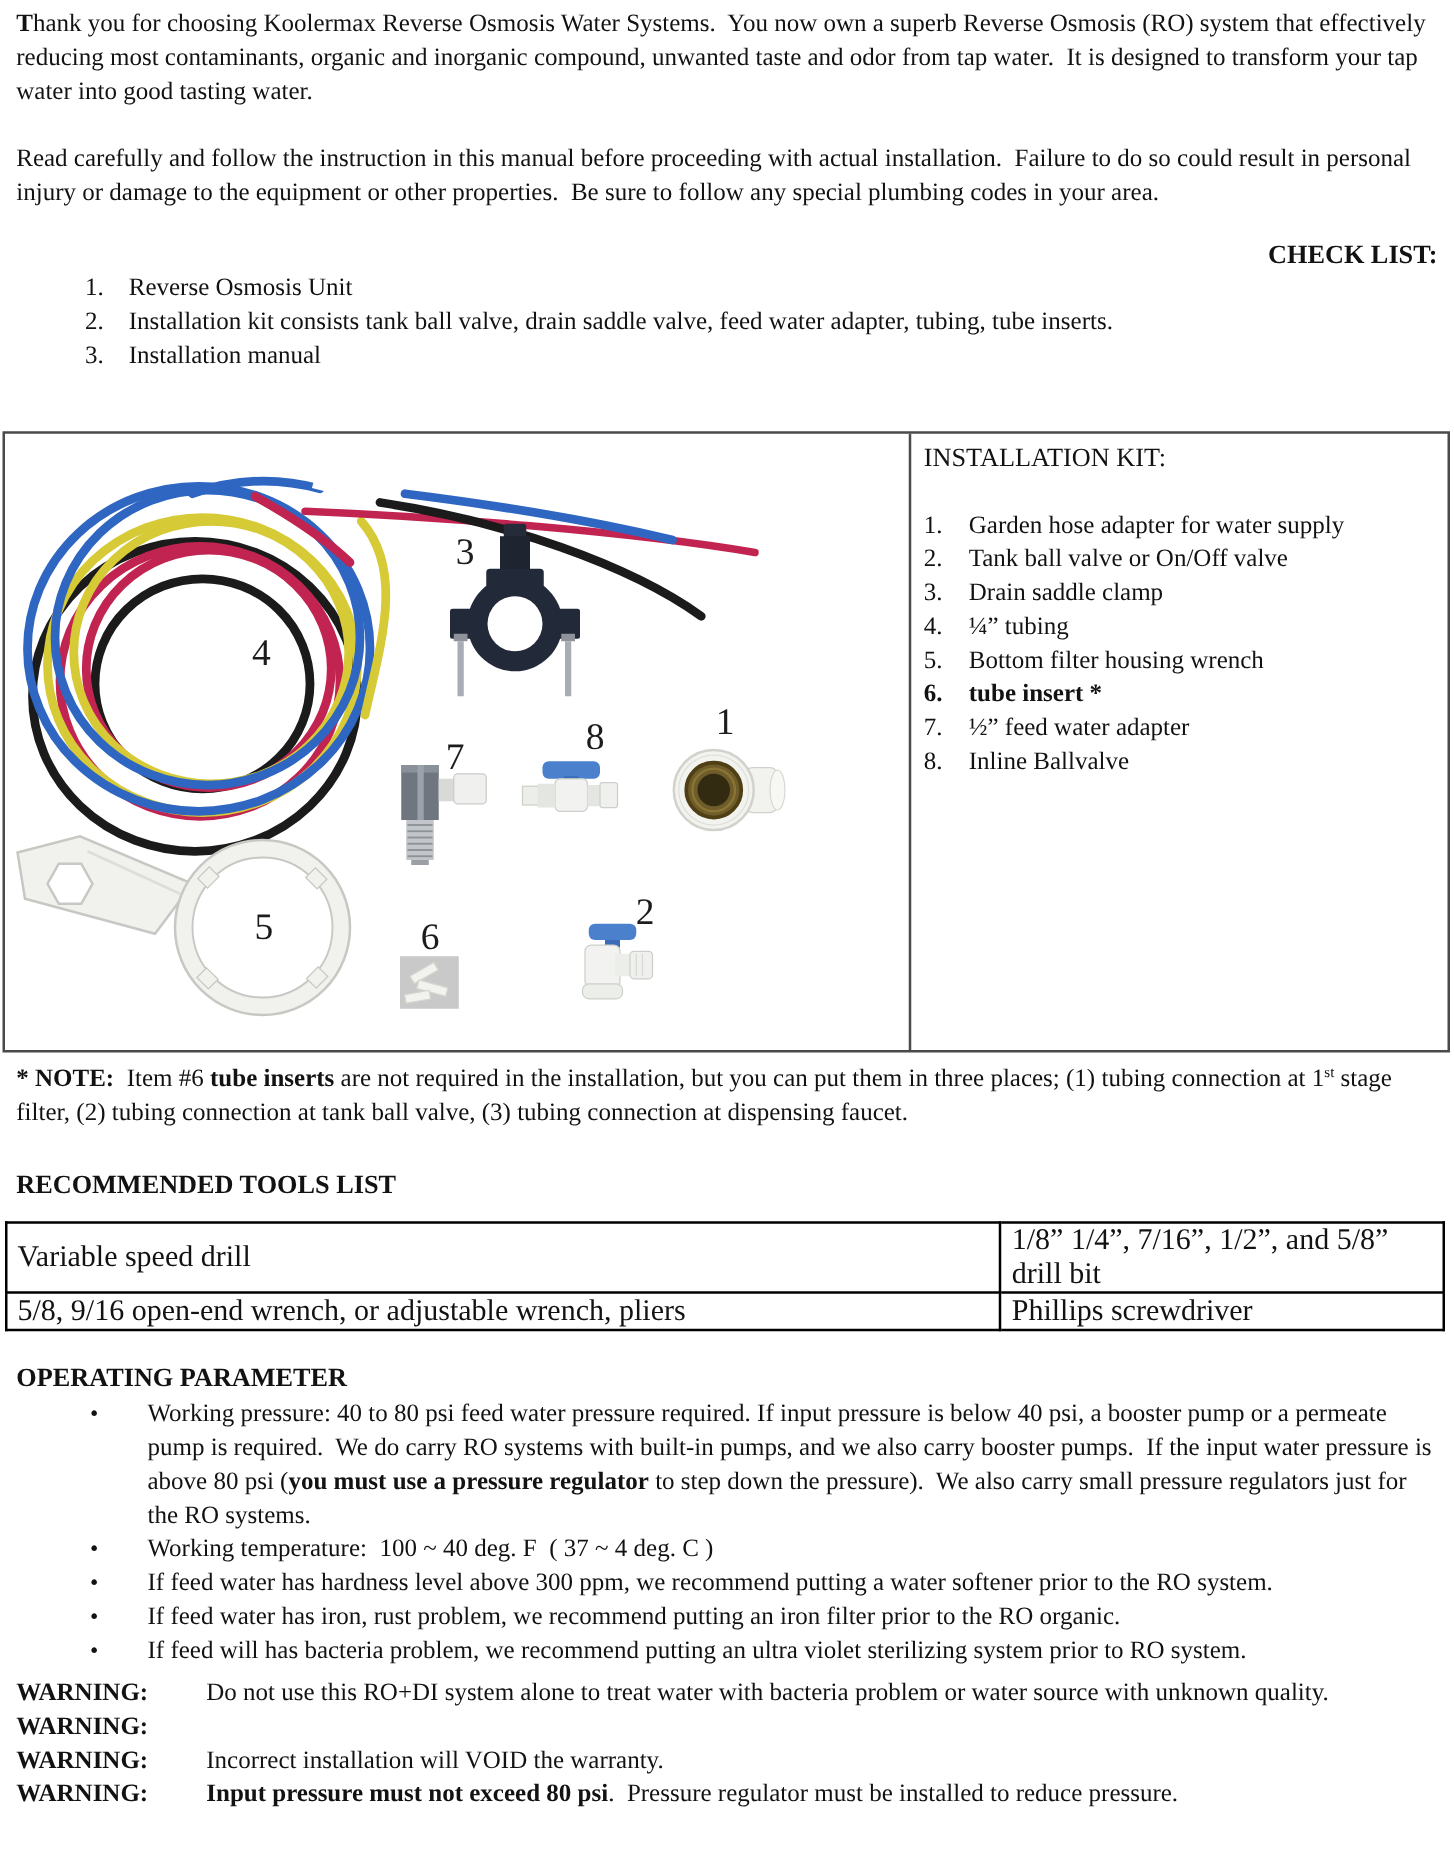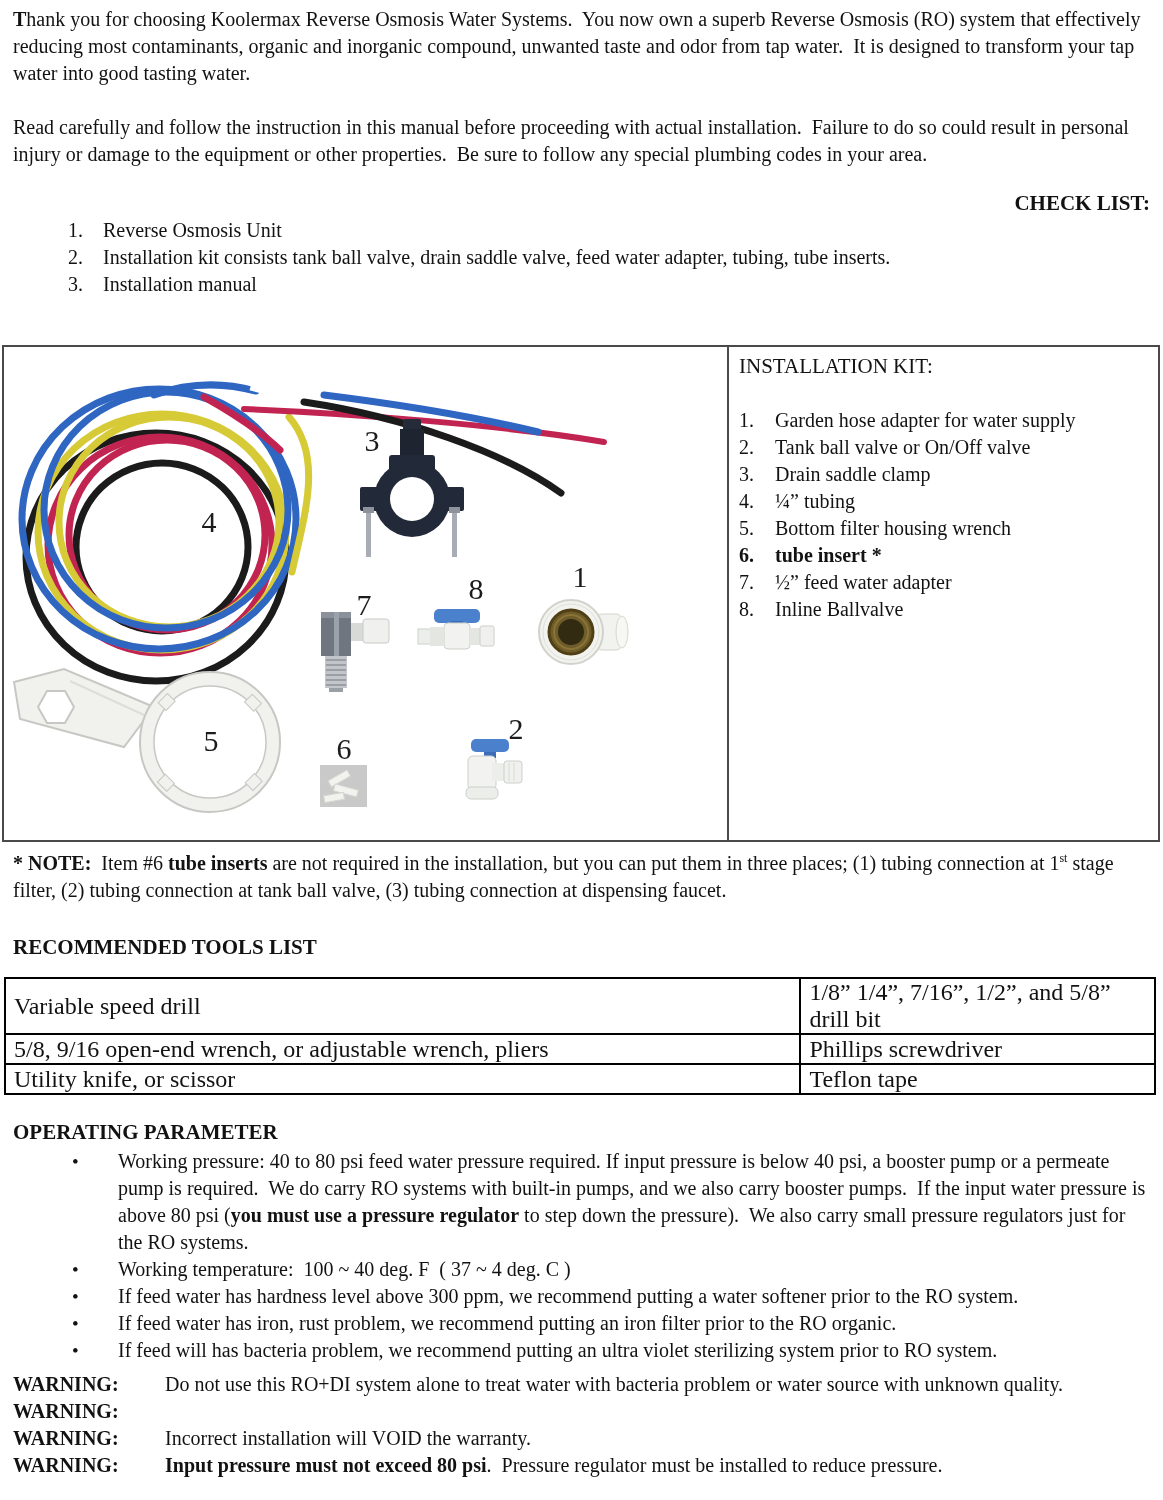--- a/index.html
+++ b/index.html
@@ -236,24 +236,20 @@
 <table class="tools-table">
   <tbody>
     <tr>
       <td class="c1">Variable speed drill</td>
       <td>1/8” 1/4”, 7/16”, 1/2”, and 5/8” drill bit</td>
     </tr>
     <tr>
       <td class="c1">5/8, 9/16 open-end wrench, or adjustable wrench, pliers</td>
       <td>Phillips screwdriver</td>
     </tr>
-    <tr>
-      <td class="c1">Utility knife, or scissor</td>
-      <td>Teflon tape</td>
-    </tr>
   </tbody>
 </table>
 
 <div class="hdr h-op">OPERATING PARAMETER</div>
 
 <div class="op-list">
   <div class="op-row">
     <span class="op-bullet">•</span>
     <span class="op-text"><span>Working pressure: 40 to 80 psi feed water pressure required. If input pressure is below 40 psi, a booster pump or a permeate pump is required.  We do carry RO systems with built-in pumps, and we also carry booster pumps.  If the input water pressure is above 80 psi (</span><b>you must use a pressure regulator</b><span> to step down the pressure).  We also carry small pressure regulators just for the RO systems.</span></span>
   </div>

